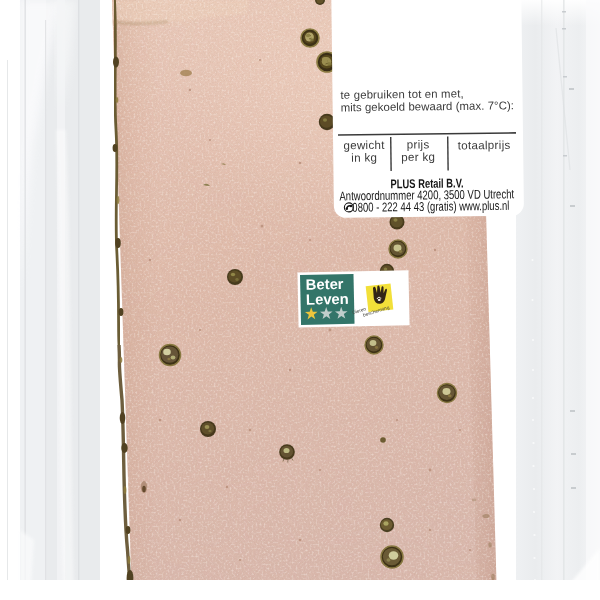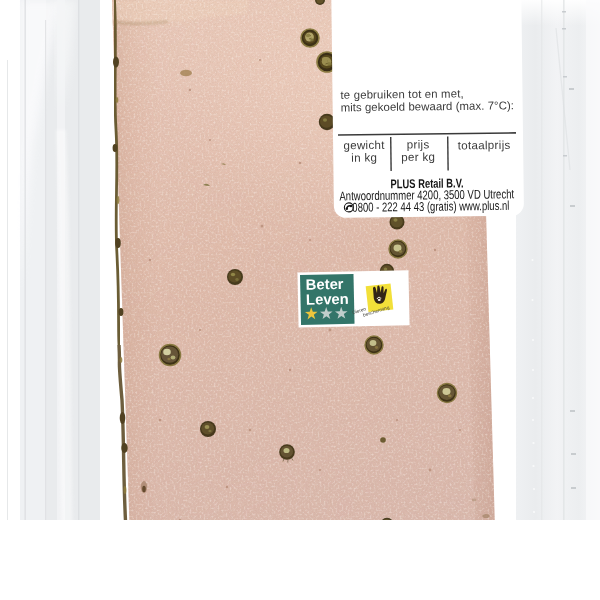--- a/index.html
+++ b/index.html
@@ -1,16 +1,16 @@
 <!DOCTYPE html>
 <html><head>
 <meta charset="utf-8">
 <style>
   html,body{margin:0;padding:0;background:#fff;}
-  #stage{position:relative;width:600px;height:520px;overflow:hidden;font-family:"Liberation Sans",sans-serif;}
+  #stage{position:relative;width:600px;height:580px;overflow:hidden;font-family:"Liberation Sans",sans-serif;}
   text{font-family:"Liberation Sans",sans-serif;}
 </style>
 </head>
 <body>
 <div id="stage">
 <svg width="600" height="600" viewBox="0 0 600 600" xmlns="http://www.w3.org/2000/svg">
 <defs>
   <linearGradient id="pateG" x1="0.1" y1="0" x2="0.3" y2="1">
     <stop offset="0" stop-color="#e9c8b8"></stop>
     <stop offset="0.22" stop-color="#e4c0b1"></stop>

